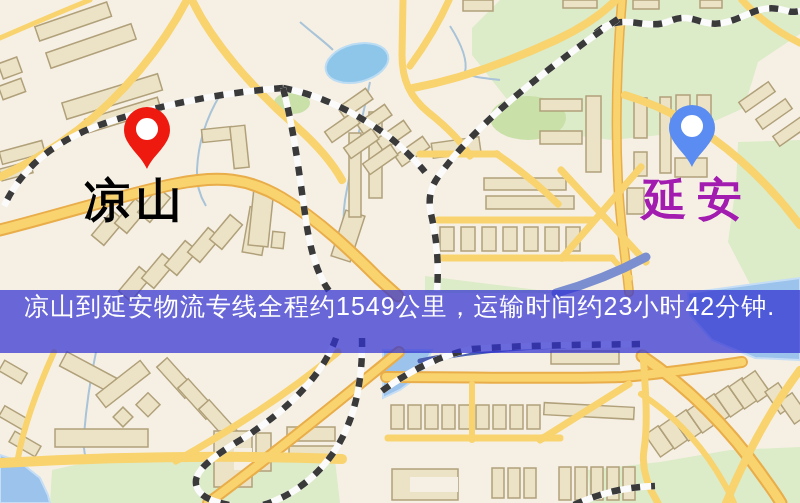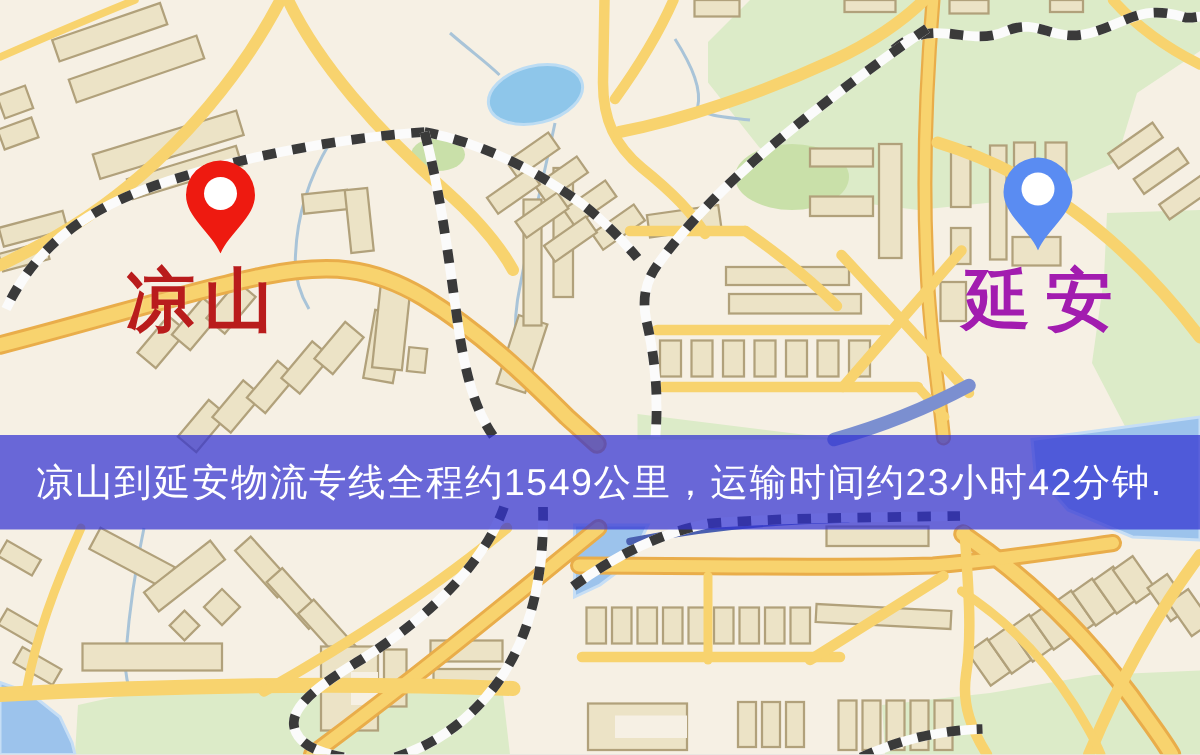--- a/index.html
+++ b/index.html
@@ -21,21 +21,21 @@
   .rail-base{fill:none;stroke:#fbfbfb;stroke-width:6.5;}
   .rail-dash{fill:none;stroke:#3a3a3a;stroke-width:6.5;stroke-dasharray:9 11;}
   
   .pin{position:absolute;width:50px;height:64px;}
   .city-label{position:absolute;font-weight:bold;line-height:1;
               text-shadow:0 0 2px rgba(255,255,255,.35);white-space:nowrap;}
   #origin-label{left:84px;top:177px;font-size:46px;letter-spacing:6px;}
   #dest-label{left:642px;top:177px;font-size:45px;letter-spacing:10px;}
   
   #banner{position:absolute;left:0;top:290px;width:800px;height:63px;
-          display:flex;align-items:center;}
+          display:flex;align-items:flex-start;}
   #banner-text{padding-left:24px;font-size:25px;letter-spacing:1px;white-space:nowrap;}
 </style>
 </head>
 <body>
 
 <div id="stage">
 
   <svg width="800" height="503" viewBox="0 0 800 503">
     <defs>
       <path id="rw0" d="M 283,88 C 320,95 355,112 388,136 C 402,147 415,160 425,172"></path>
@@ -239,21 +239,21 @@
     <use href="#rw7" class="rail-base"></use>
       <use href="#rw7" class="rail-dash"></use>
   </svg>
 
   <div class="pin" style="left:122px;top:105px;">
     <svg width="50" height="64" viewBox="0 0 50 64">
       <path d="M25,64 C19,50 2,40 2,25 A23,23 0 1 1 48,25 C48,40 31,50 25,64 Z" fill="#ee1a10"></path>
       <circle cx="25" cy="24" r="11" fill="#ffffff"></circle>
     </svg>
   </div>
-  <div class="city-label" id="origin-label" style="color: #b91c1c;">凉山</div>
+  <div class="city-label" id="origin-label" style="color: #000000;">凉山</div>
 
   <div class="pin" style="left:667px;top:103px;">
     <svg width="50" height="64" viewBox="0 0 50 64">
       <path d="M25,64 C19,50 2,40 2,25 A23,23 0 1 1 48,25 C48,40 31,50 25,64 Z" fill="#5a8cf2"></path>
       <circle cx="25" cy="23" r="11" fill="#ffffff"></circle>
     </svg>
   </div>
   <div class="city-label" id="dest-label" style="color: #a21caf;">延安</div>
 
   <div id="banner" style="background-color: rgba(50, 50, 209, 0.72);">

